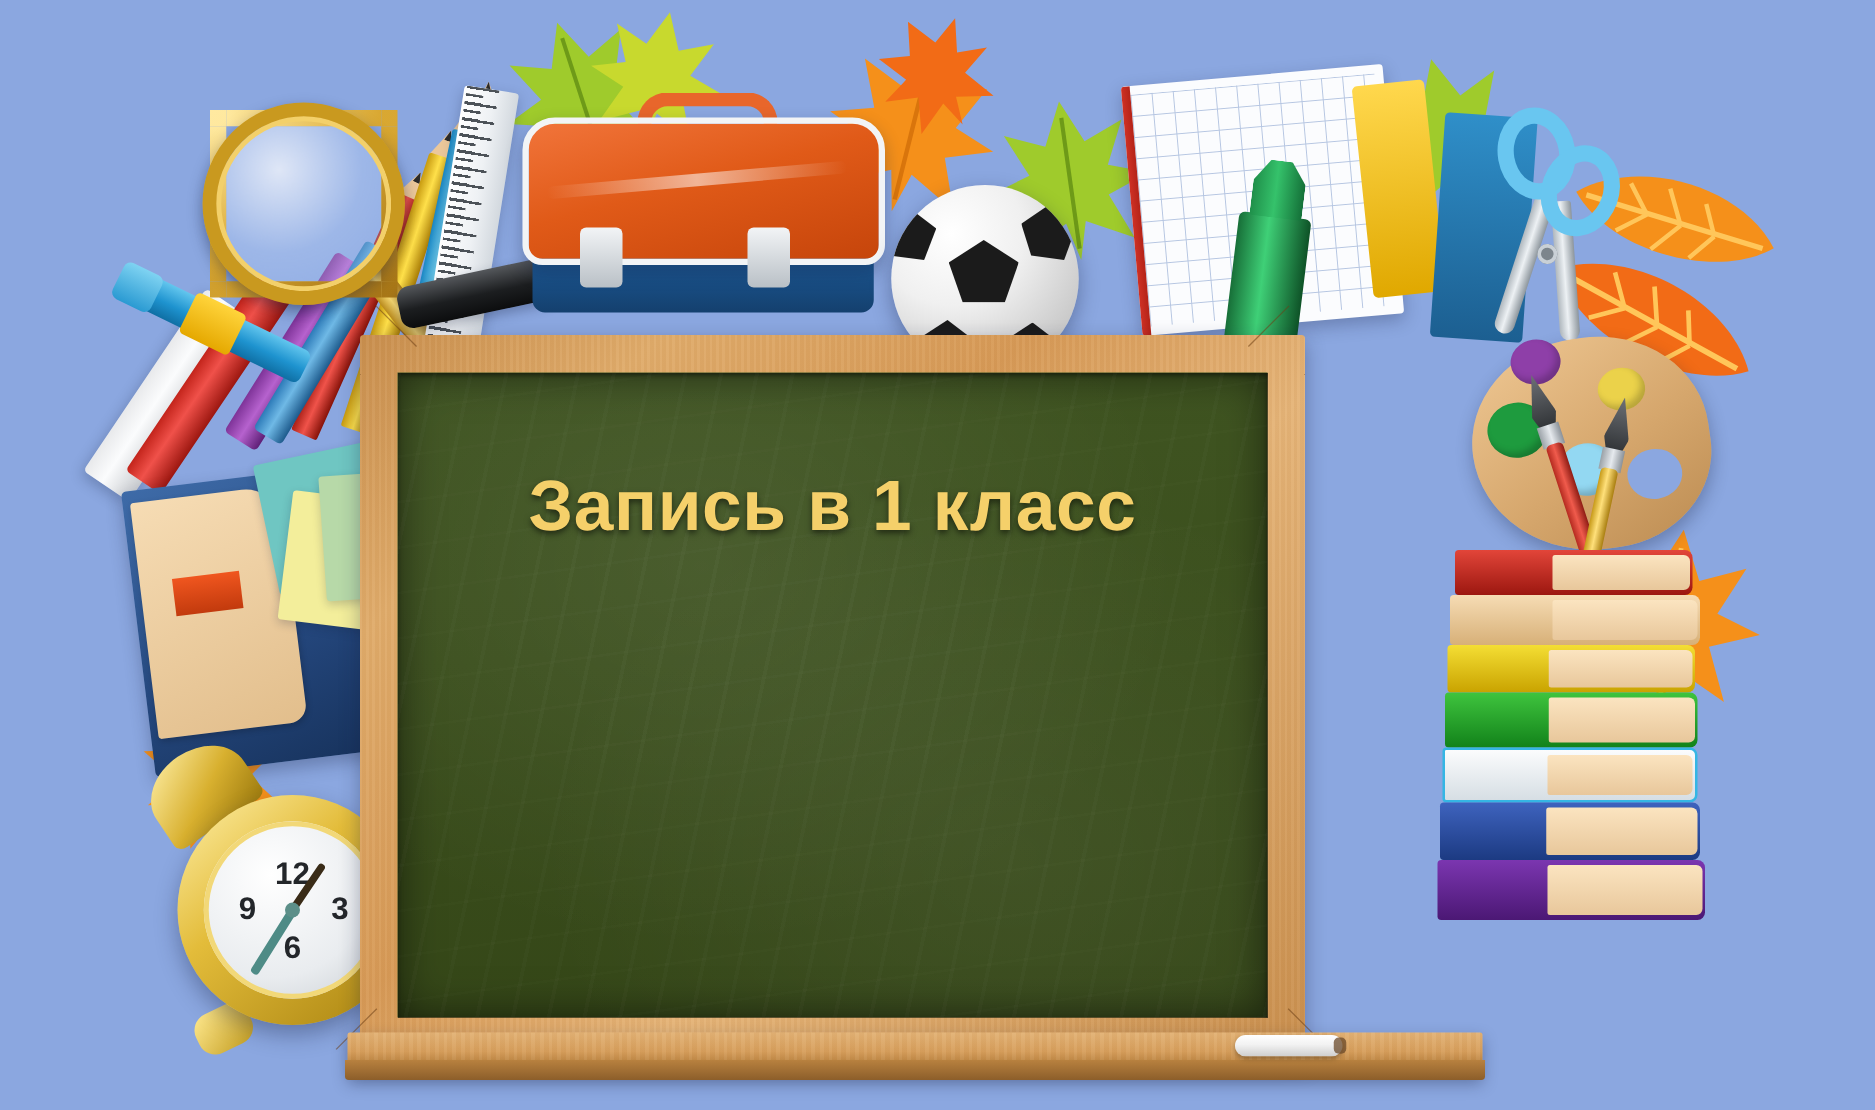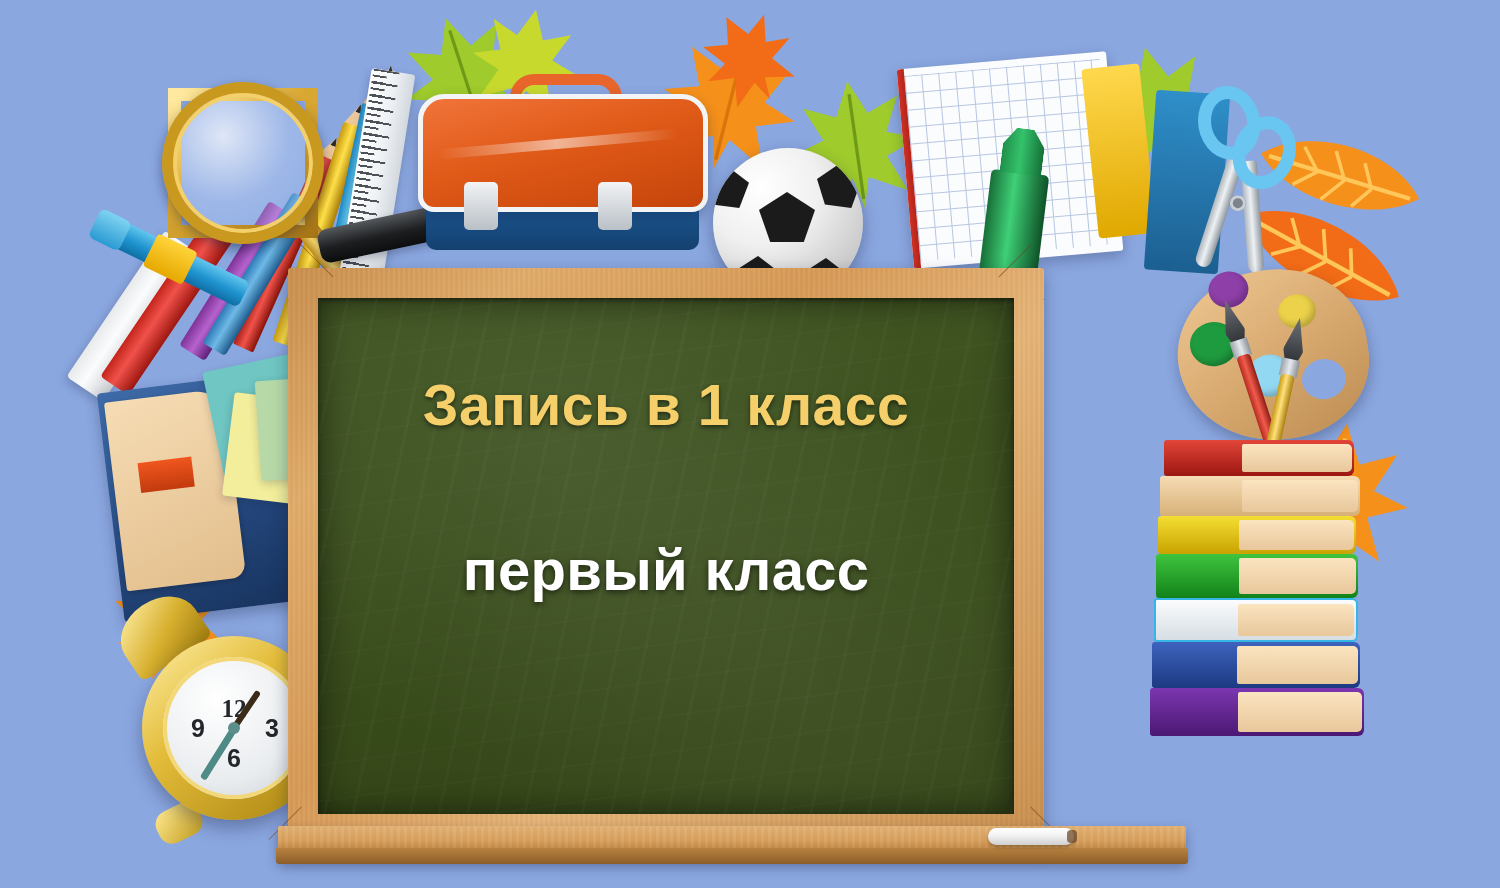--- a/index.html
+++ b/index.html
@@ -227,21 +227,21 @@
   #pen-blue .cap { position:absolute; left:-6px; top:-2px; width:34px; height:32px;
      background:linear-gradient(180deg,#7FD3F2,#2A9AD2); border-radius:6px; }
 
   #clock { left:142px; top:636px; width:184px; height:184px; border-radius:50%;
      background:linear-gradient(140deg,#FFF0A8,#E3BC3A 40%,#A8820F 100%);
      box-shadow:0 8px 18px rgba(20,30,60,.35); }
   #clock .face { position:absolute; left:21px; top:21px; right:21px; bottom:21px; border-radius:50%;
      background:radial-gradient(circle at 38% 30%, #FFFFFF, #E9ECEF 62%, #C8CDD2 100%);
      box-shadow:inset 0 0 0 4px #F2D878; }
   #clock .num { position:absolute; font-size:25px; font-weight:700; color:#23262A; }
-  #clock .n12 { left:50%; top:38px; transform:translateX(-50%);font-family:Liberation Serif, serif; }
+  #clock .n12 { left:50%; top:28px; transform:translateX(-50%); }
   #clock .n3  { right:26px; top:50%; transform:translateY(-50%); }
   #clock .n6  { left:50%; bottom:26px; transform:translateX(-50%); }
   #clock .n9  { left:28px; top:50%; transform:translateY(-50%); }
   #clock .hh { position:absolute; left:50%; top:50%; width:6px; height:44px; margin-left:-3px;
      background:#3A2C18; border-radius:3px; transform-origin:50% 100%;
      transform:translateY(-44px) rotate(34deg); }
   #clock .mh { position:absolute; left:50%; top:50%; width:7px; height:60px; margin-left:-3.5px;
      background:#4E8B86; border-radius:3px; transform-origin:50% 100%;
      transform:translateY(-60px) rotate(212deg); }
   #clock .cen { position:absolute; left:50%; top:50%; width:12px; height:12px; margin:-6px 0 0 -6px;
@@ -506,21 +506,20 @@
       <div class="miter tl"></div>
         <div class="miter tr"></div>
       <div class="miter bl"></div>
         <div class="miter br"></div>
     </div>
     <div id="slate">
       <div class="smudge"></div>
       <div id="text-block">
         <div id="headline">Запись в 1 класс</div>
         <div id="body-text">
-          <div>первый класс</div>
         </div>
       </div>
     </div>
   </div>
 
   <div id="tray">
     <div class="grainT"></div>
       <div class="front"></div>
   </div>
   <div id="chalk"></div>

